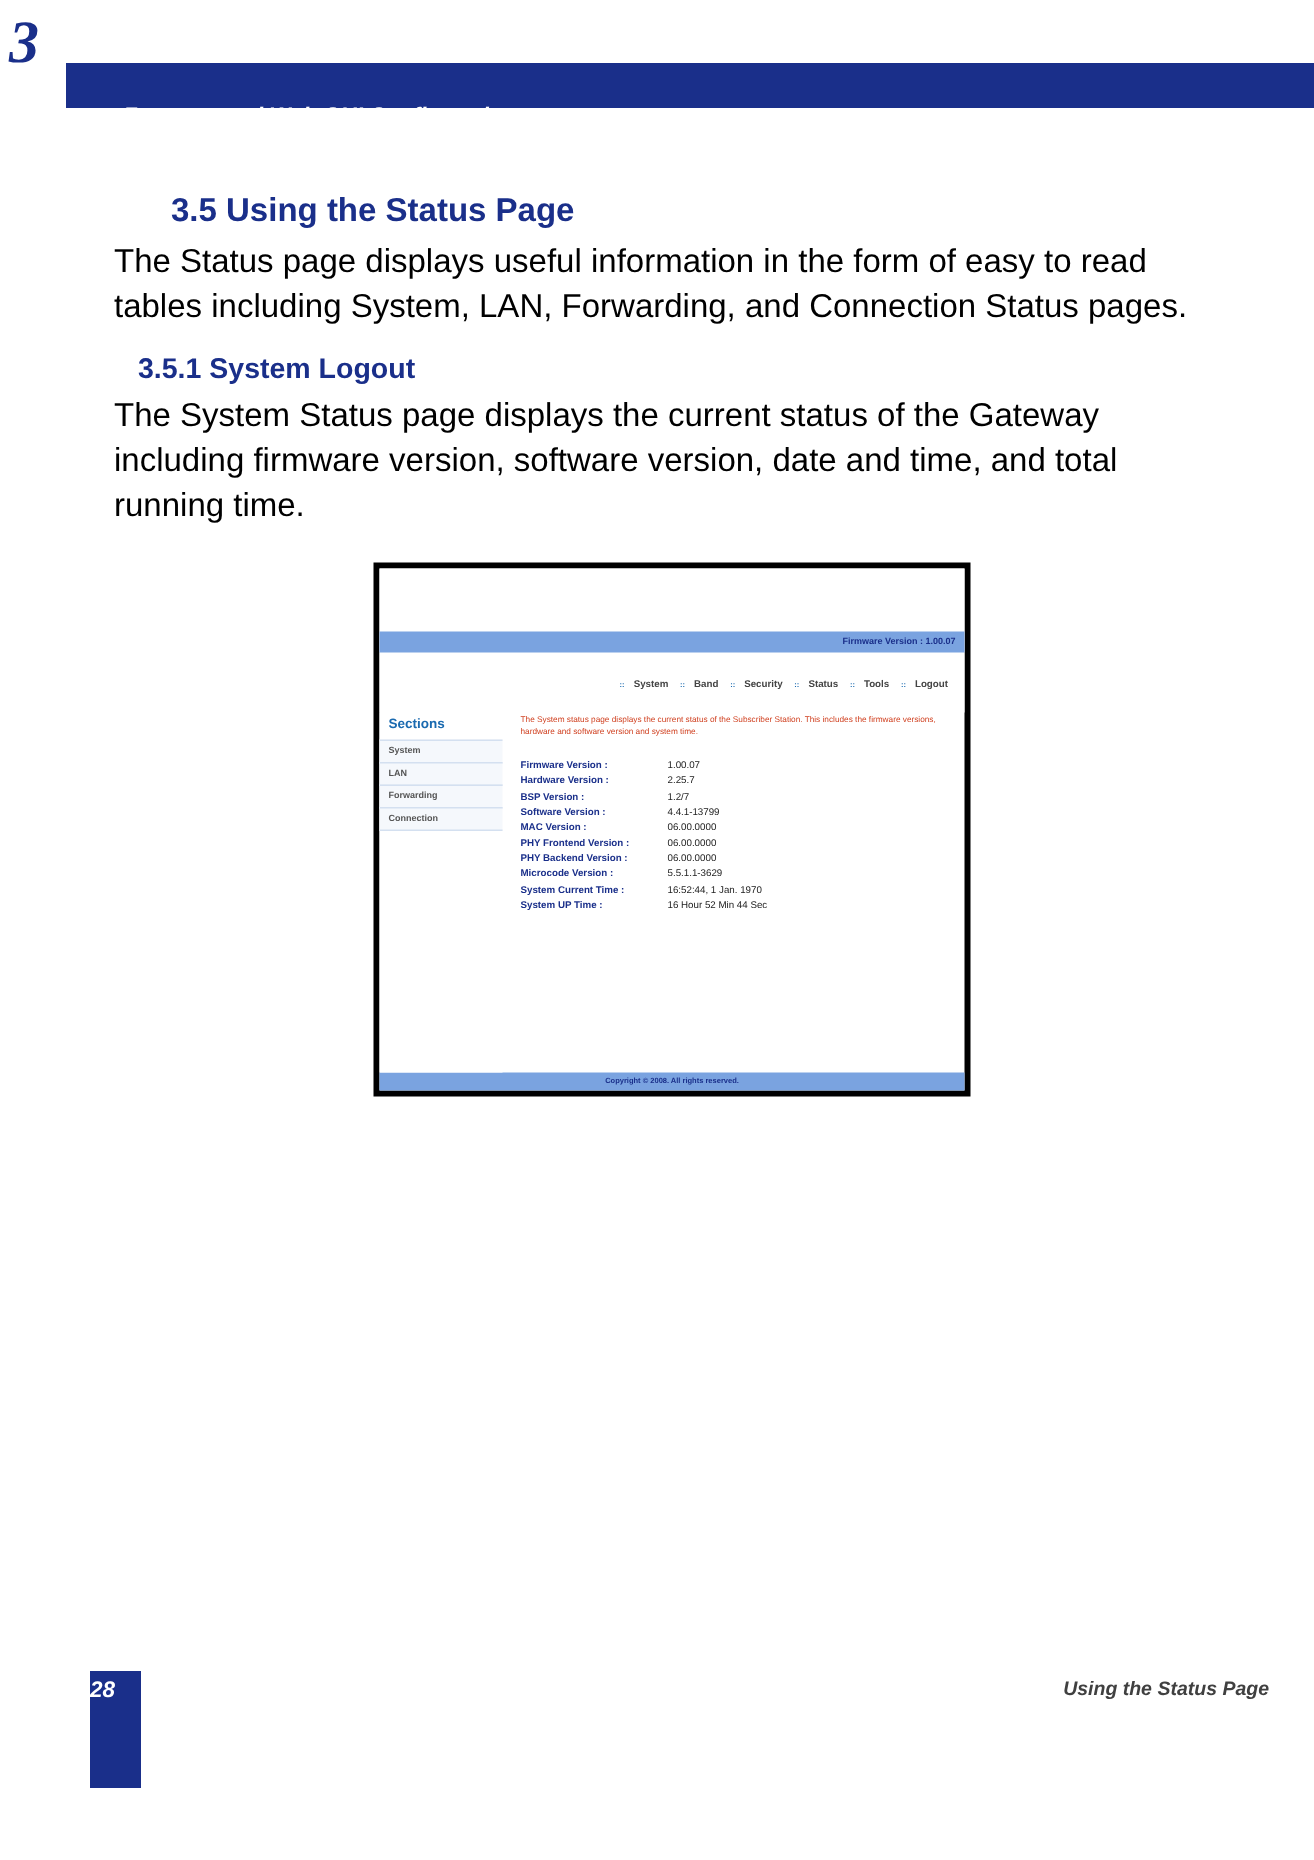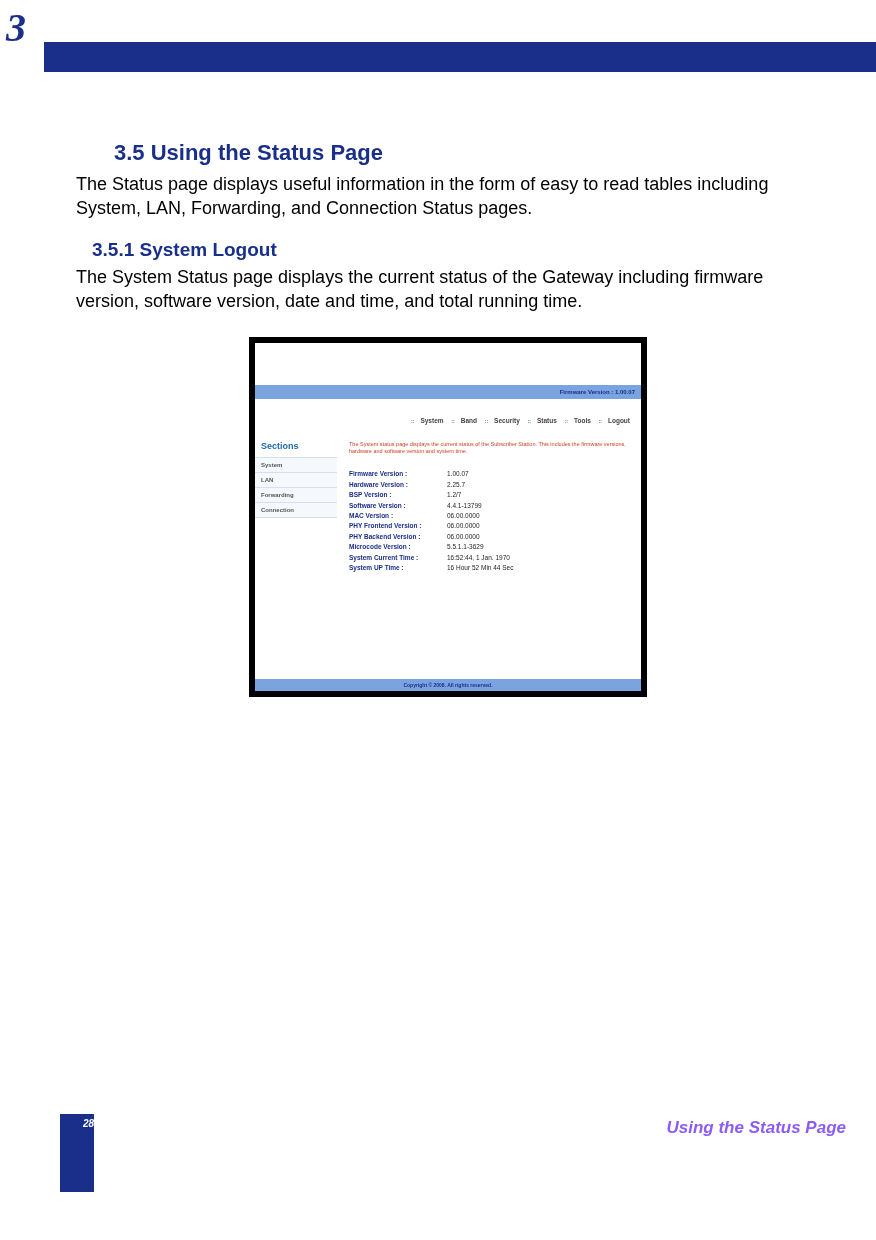--- a/index.html
+++ b/index.html
@@ -3,47 +3,47 @@
 <meta charset="utf-8">
 <style>
   * { margin: 0; padding: 0; box-sizing: border-box; }
   body { font-family: Arial, Helvetica, sans-serif; background: #fff; width: 876px; height: 1240px; position: relative; }
 
   .chapter-num { position: absolute; top: 4px; left: 6px; font-family: Georgia, 'Times New Roman', serif; font-style: italic; font-weight: bold; font-size: 40px; color: #1a2f8a; z-index: 2; }
 
   .header-bar { position: absolute; top: 42px; left: 44px; right: 0; height: 30px; background: #1a2f8a; display: flex; align-items: center; padding-left: 38px; }
   .header-bar span { color: #fff; font-weight: bold; font-size: 15px; font-style: italic; margin-top: 40px; }
 
-  .content { position: absolute; top: 140px; left: 76px; right: 56px; }
+  .content { position: absolute; top: 127px; left: 76px; right: 56px; }
 
   .h2 { font-family: Verdana, Arial, sans-serif; font-weight: bold; font-size: 22px; color: #1a2f8a; margin-bottom: 6px; margin-left: 38px; }
-  .p { font-family: Arial, sans-serif; font-size: 18px; color: #000; line-height: 1.35; margin-bottom: 18px; }
+  .p { font-family: Arial, sans-serif; font-size: 22px; color: #000; line-height: 1.35; margin-bottom: 18px; }
   .h3 { font-family: Verdana, Arial, sans-serif; font-weight: bold; font-size: 19px; color: #1a2f8a; margin-bottom: 4px; margin-left: 16px; }
 
   
-  .shot { width: 398px; margin: 24px auto 18px auto; border: 6px solid #000000; background: #fff; font-family: Verdana, Arial, sans-serif; }
+  .shot { width: 398px; margin: 24px auto 18px auto; border: 4px solid #000000; background: #fff; font-family: Verdana, Arial, sans-serif; }
   .shot-top { height: 56px; background: #fff; position: relative; }
   .shot-blue { position: absolute; right: 0; bottom: 0; height: 14px; width: 100%; background: #7aa3e0; text-align: right; font-size: 6px; color: #1a2f8a; font-weight: bold; line-height: 14px; padding-right: 6px; }
   .shot-menu { height: 40px; background: #fff; text-align: right; font-size: 6.5px; color: #444; padding: 18px 8px 0 0; font-weight: bold; }
   .shot-menu span { margin: 0 3px; }
   .shot-menu .dot { color: #1a6ab0; font-size: 5px; }
   .shot-body { display: flex; min-height: 240px; }
   .shot-side { width: 82px; background: #fff; font-size: 6px; }
   .shot-side-title { color: #1a6ab0; font-weight: bold; font-size: 9px; padding: 2px 0 6px 6px; }
   .shot-side-item { padding: 4px 6px; border: 1px solid #d4e0f0; border-left: none; border-right: none; color: #555; font-weight: bold; background: #f5f8fc; margin-bottom: -1px; cursor: pointer; }
   .shot-main { flex: 1; padding: 0 8px 8px 12px; }
   .shot-desc { color: #d04020; font-size: 5.5px; line-height: 1.3; margin: 2px 0 14px 0; }
   .shot-row { display: flex; font-size: 6.5px; line-height: 1.6; }
   .shot-row .k { width: 98px; color: #1a2f8a; font-weight: bold; }
   .shot-row .v { color: #222; }
   .shot-foot { background: #7aa3e0; text-align: center; font-size: 5px; color: #1a2f8a; font-weight: bold; padding: 3px; }
 
   .footer { position: absolute; left: 60px; bottom: 48px; right: 30px; display: flex; align-items: flex-start; }
-  .footer-left { width: 34px; height: 78px; background: #1a2f8a; color: #fff; font-weight: bold; font-style: italic; font-size: 10px; text-align: right; padding-top: 4px; }
-  .footer-right { margin-left: auto; color: #8b5cf6; font-weight: bold; font-style: italic; font-size: 17px; padding-top: 4px; }
+  .footer-left { width: 34px; height: 78px; background: #1a2f8a; color: #fff; font-weight: bold; font-style: italic; font-size: 15px; text-align: left; padding-top: 4px; }
+  .footer-right { margin-left: auto; color: #404040; font-weight: bold; font-style: italic; font-size: 13px; padding-top: 4px; }
 </style>
 </head>
 <body>
 
 <div class="chapter-num">3</div>
 
 <div class="header-bar">
   <span>Features and Web GUI Configuration</span>
 </div>
 

